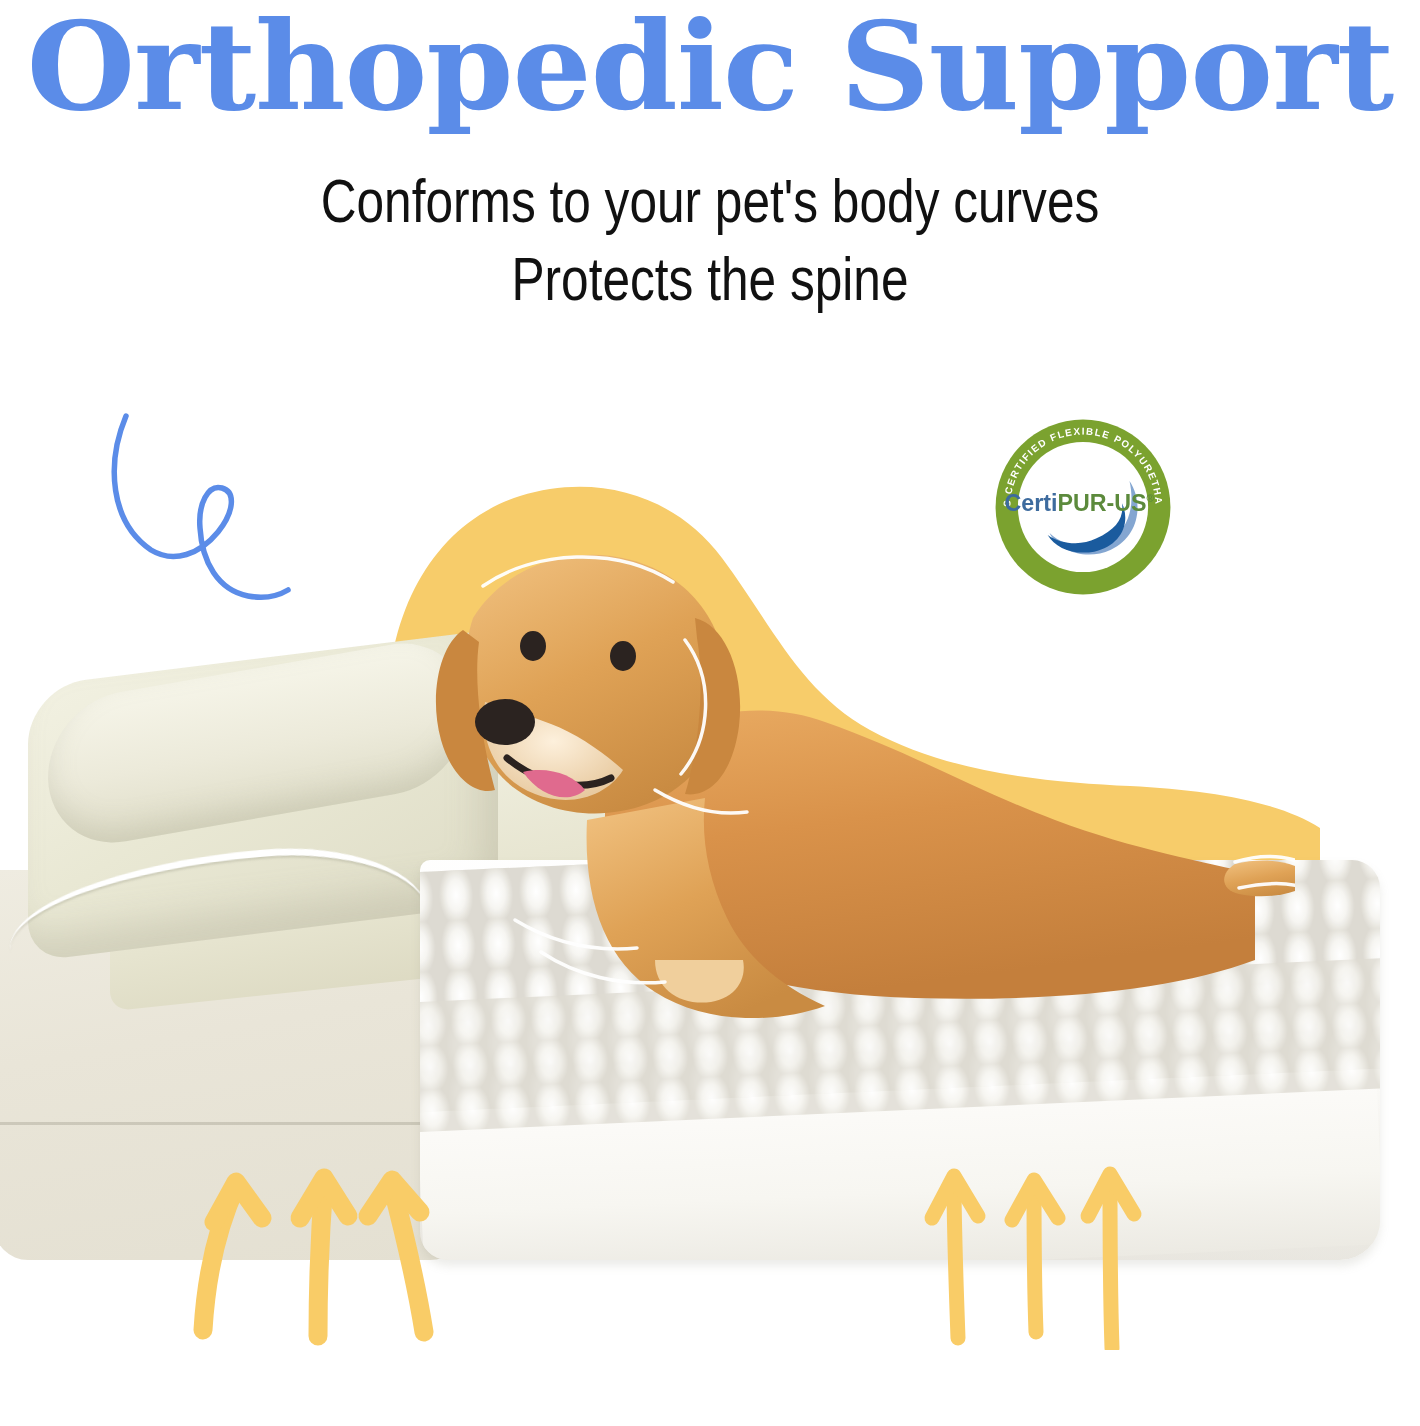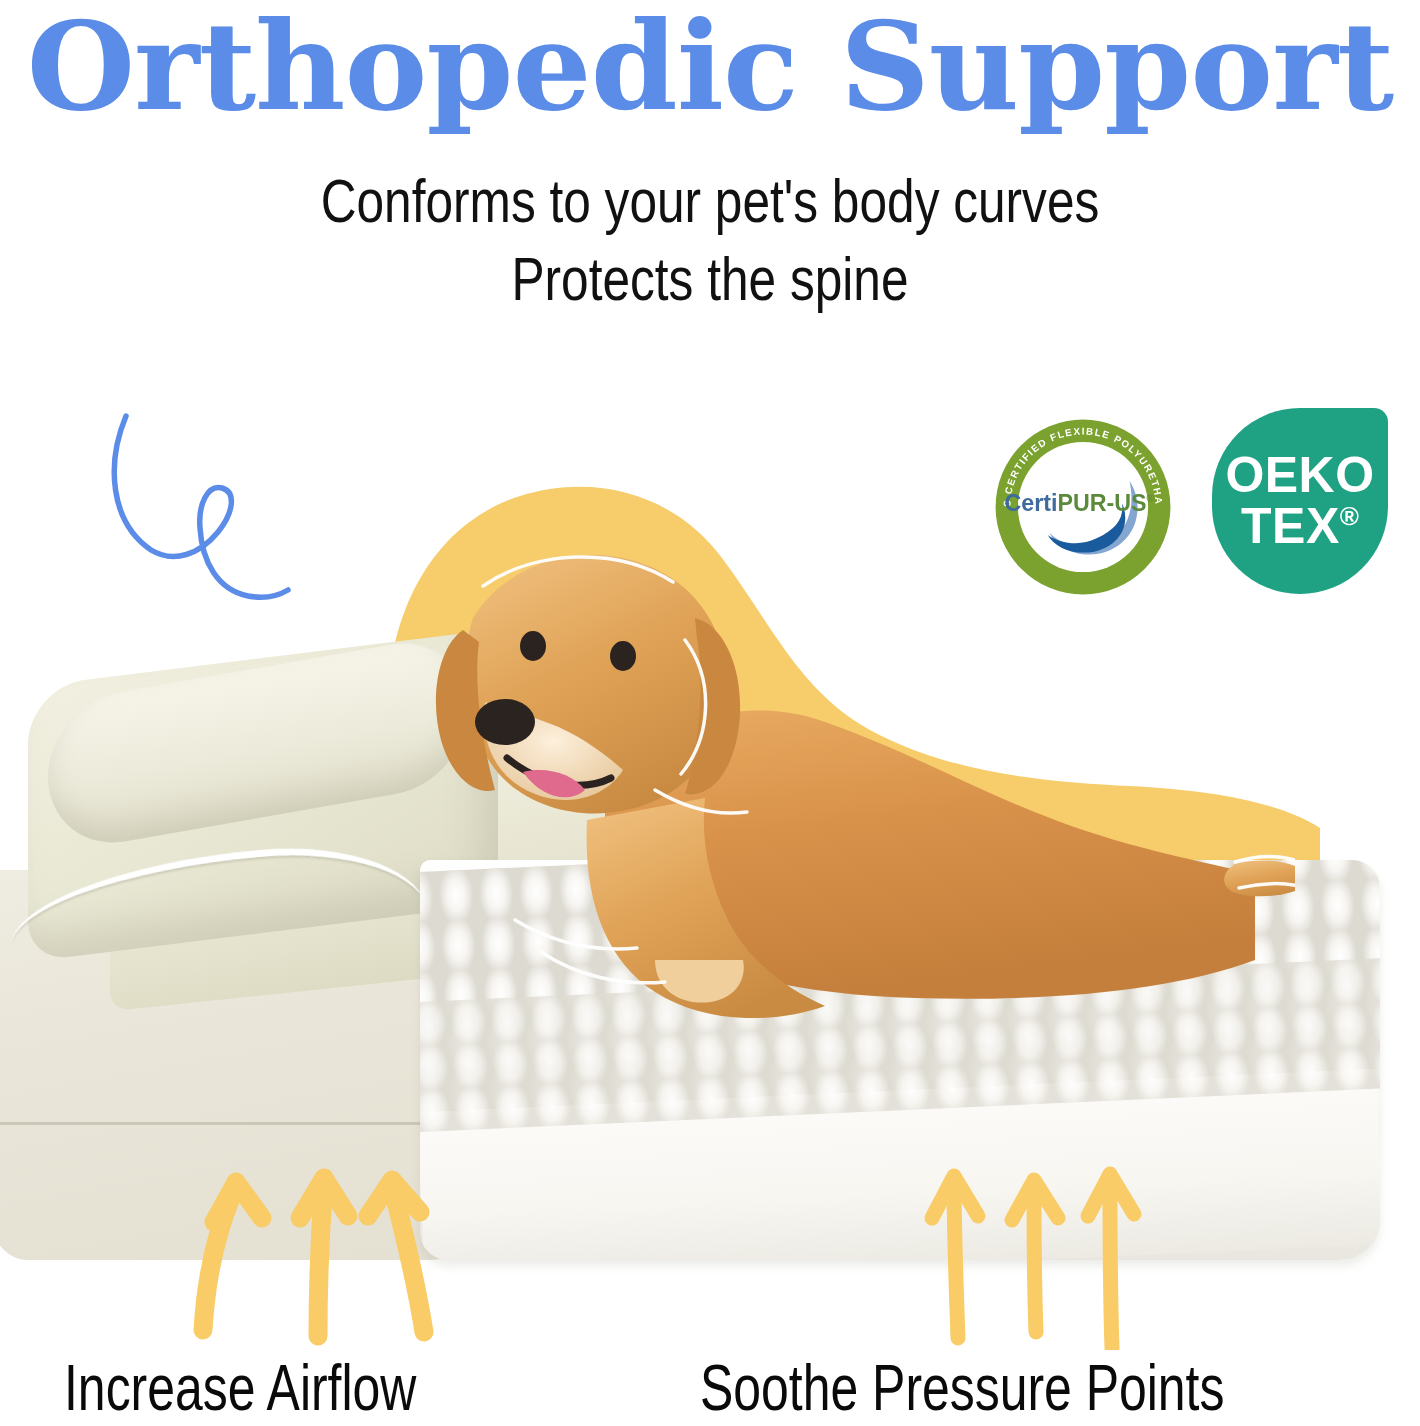--- a/index.html
+++ b/index.html
@@ -197,26 +197,20 @@
         <textPath href="#arcTop" startOffset="50%" text-anchor="middle">CONTAINS CERTIFIED FLEXIBLE POLYURETHANE FOAM</textPath>
       </text>
       <text font-family="Liberation Sans, sans-serif" font-size="11" font-weight="bold" fill="#ffffff" letter-spacing="1.4">
         <textPath href="#arcBot" startOffset="50%" text-anchor="middle">WWW.CERTIPUR.US</textPath>
       </text>
       <text x="96" y="104" text-anchor="middle" font-family="Liberation Sans, sans-serif" font-size="25" font-weight="bold">
         <tspan fill="#3d6b9e">Certi</tspan><tspan fill="#5c8a3c">PUR-US</tspan><tspan fill="#5c8a3c" font-size="11" dy="-9">®</tspan>
       </text>
     </svg>
 
-    <div class="oeko">
-      <div>OEKO</div>
-      <div>
-        <span>TEX</span><span class="r">®</span>
-      </div>
-    </div>
   </div>
 
   <div class="photo">
 
     <svg class="halo" viewBox="0 0 1010 450">
       <path d="M60 330 C44 200, 96 96, 190 66 C268 42, 346 66, 392 128
                C440 192, 470 262, 540 300 C620 344, 720 352, 800 356
                C880 360, 950 372, 990 398 L 990 446 L 60 446 Z" fill="#f7cc6a"></path>
     </svg>
 
@@ -308,18 +302,14 @@
     <g fill="none" stroke="#f9cc67" stroke-width="15" stroke-linecap="round" stroke-linejoin="round">
       <path d="M958 178 C956 124, 954 70, 954 20"></path>
       <path d="M932 58 L954 16 L978 56"></path>
       <path d="M1036 172 C1034 120, 1034 68, 1034 24"></path>
       <path d="M1012 60 L1034 20 L1058 58"></path>
       <path d="M1112 188 C1110 130, 1110 72, 1110 20"></path>
       <path d="M1088 56 L1110 14 L1134 54"></path>
     </g>
   </svg>
 
-  <div class="captions">
-    <div class="caption left">Increase Airflow</div>
-    <div class="caption right">Soothe Pressure Points</div>
-  </div>
 
 </div>
 
 </body></html>

